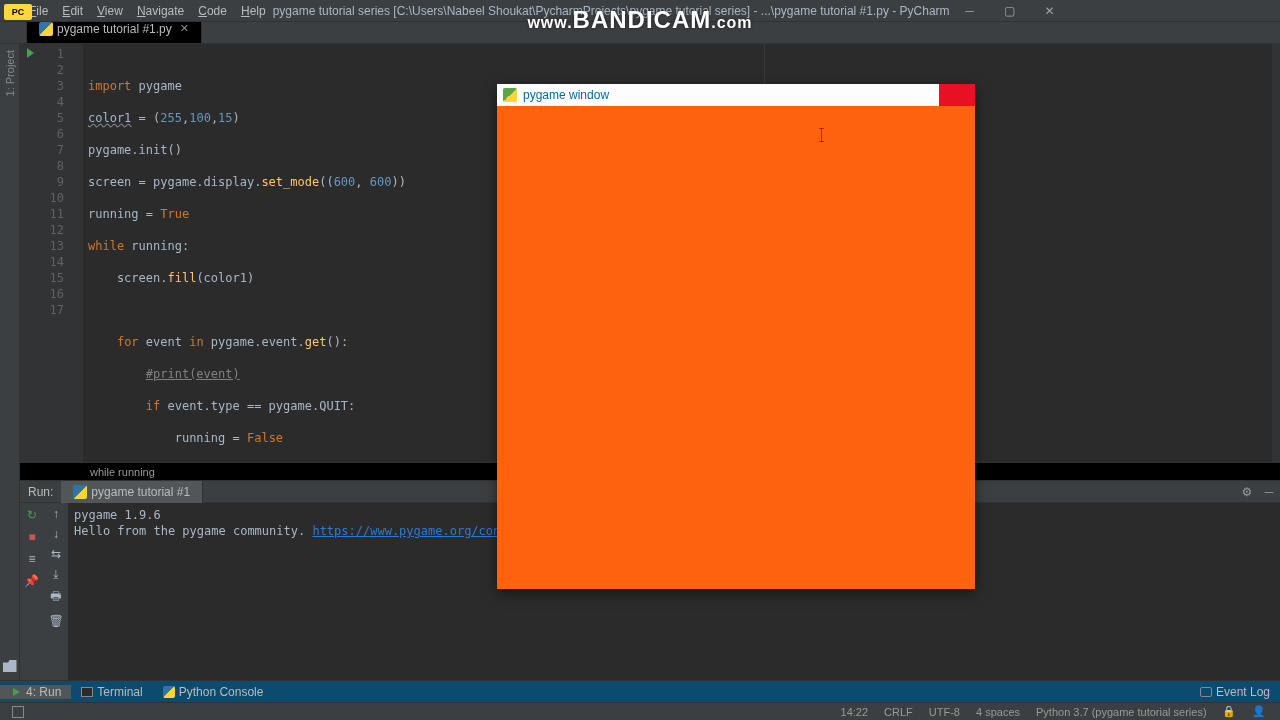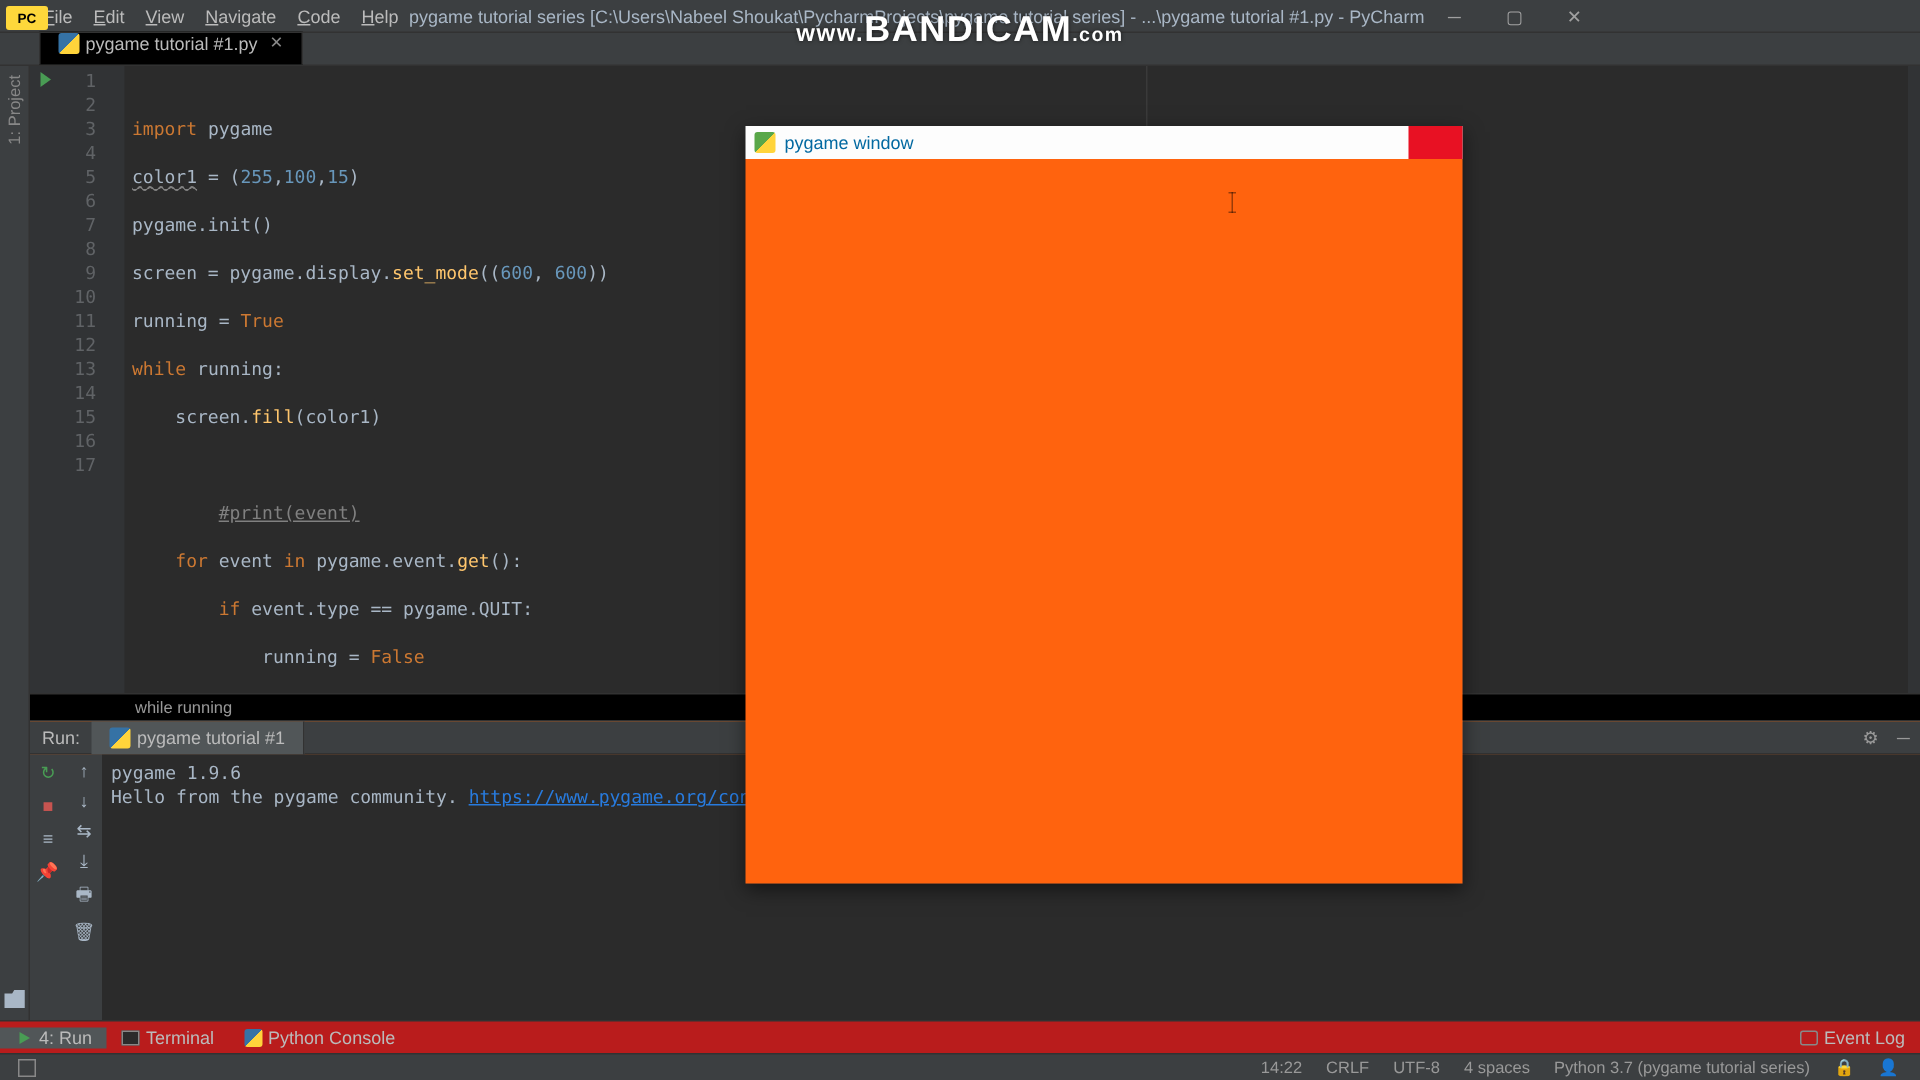--- a/index.html
+++ b/index.html
@@ -10,21 +10,21 @@
 .win-btn { width:40px; height:22px; display:flex; align-items:center; justify-content:center; color:#a0a0a0; cursor:pointer; }
 
 
 .menubar { height:22px; background:#3c3f41; display:flex; align-items:center; padding-left:22px; border-bottom:1px solid #323232; }
 .menu-item { padding:2px 7px; color:#bbbbbb; cursor:pointer; font-size:12px; }
 .menu-item .u { text-decoration:underline; }
 
 
 .watermark { position:absolute; top:6px; left:50%; transform:translateX(-50%); font-size:16px; font-weight:bold; color:#fff; letter-spacing:1px; z-index:5; font-family:Arial,sans-serif; text-shadow:0 0 3px rgba(0,0,0,.6); }
 .watermark .bandi { font-size:24px; }
-.watermark .com { font-size:13px; }
+.watermark .com { font-size:16px; }
 
 
 .tabs { height:22px; background:#3c3f41; display:flex; align-items:flex-end; padding-left:22px; border-bottom:1px solid #323232; }
 .tabs-spacer { width:4px; }
 .file-tab { height:22px; background:#000000; border:1px solid #323232; border-bottom:none; display:flex; align-items:flex-start; padding:0 12px; gap:4px; font-size:12px; color:#bbb; }
 .file-tab .py-icon { width:14px; height:14px; background:linear-gradient(135deg,#3572A5 50%,#ffd43b 50%); border-radius:2px; }
 .file-tab .close { color:#888; margin-left:4px; cursor:pointer; font-size:11px; }
 
 
 .middle { flex:1; display:flex; min-height:0; }
@@ -44,37 +44,37 @@
 .kw { color:#cc7832; }
 .num { color:#6897bb; }
 .fn { color:#ffc66d; }
 .cmt { color:#808080; text-decoration:underline; }
 .err-sq { text-decoration:underline wavy #808080; }
 .right-mk { width:8px; background:#313335; }
 .breadcrumb-bar { height:18px; background:#000000; color:#999; font-size:11px; padding-left:70px; display:flex; align-items:center; border-top:1px solid #323232; }
 .ruler { position:absolute; top:0; bottom:0; left:680px; width:0; border-left:1px solid #3a3a3a; }
 
 
-.run-panel { height:200px; background:#f97316; border-top:1px solid #323232; display:flex; flex-direction:column; }
+.run-panel { height:200px; background:#14b8a6; border-top:1px solid #323232; display:flex; flex-direction:column; }
 .run-header { height:22px; background:#3c3f41; display:flex; align-items:center; border-bottom:1px solid #323232; }
 .run-header .lbl { color:#bbb; padding:0 8px; font-size:12px; }
 .run-header .run-tab { height:22px; background:#515658; display:flex; align-items:center; padding:0 12px; gap:4px; color:#bbb; font-size:12px; border-right:1px solid #323232; }
 .run-header .sp { flex:1; }
 .run-header .hdr-ic { width:22px; height:22px; display:flex; align-items:center; justify-content:center; color:#999; cursor:pointer; }
 .run-body { flex:1; display:flex; }
 .run-toolbar-l { width:24px; background:#3c3f41; display:flex; flex-direction:column; align-items:center; padding-top:4px; gap:6px; }
 .run-toolbar-l .tic { width:16px; height:16px; display:flex; align-items:center; justify-content:center; cursor:pointer; color:#a9b7c6; font-size:12px; }
 .run-toolbar-l .tic.rerun { color:#499c54; }
 .run-toolbar-l .tic.stop { color:#c75450; }
 .run-toolbar-r { width:24px; background:#3c3f41; display:flex; flex-direction:column; align-items:center; padding-top:4px; gap:6px; }
 .run-console { flex:1; background:#2b2b2b; padding:4px 6px; font-family:Consolas,monospace; font-size:12px; line-height:16px; color:#a9b7c6; }
 .run-console a { color:#287bde; text-decoration:underline; }
 
 
-.bottom-tools { height:22px; background:#b91c1c; display:flex; align-items:center; border-top:1px solid #323232; }
+.bottom-tools { height:22px; background:#0c4a6e; display:flex; align-items:center; border-top:1px solid #323232; }
 .bt-item { display:flex; align-items:center; gap:4px; padding:0 10px; font-size:12px; color:#bbb; cursor:pointer; }
 .bt-item.active { background:#515658; }
 .bt-item .ic { width:12px; height:12px; display:inline-flex; align-items:center; justify-content:center; }
 .play-ic { width:0; height:0; border-left:7px solid #499c54; border-top:4px solid transparent; border-bottom:4px solid transparent; }
 .term-ic { width:12px; height:10px; border:1px solid #888; background:#2b2b2b; }
 .pycon-ic { width:12px; height:12px; background:linear-gradient(135deg,#3572A5 50%,#ffd43b 50%); border-radius:2px; }
 .bottom-tools .sp { flex:1; }
 .ev-log { display:flex; align-items:center; gap:4px; padding:0 10px; color:#bbb; font-size:12px; cursor:pointer; }
 .bubble-ic { width:12px; height:10px; border:1px solid #888; border-radius:2px; position:relative; }
 
@@ -164,22 +164,22 @@
         <div class="code-area">
           <div class="ruler"></div>
 <div class="code-line"><span class="kw">import</span><span> pygame</span></div>
 <div class="code-line"><span class="err-sq">color1</span><span> = (</span><span class="num">255</span><span>,</span><span class="num">100</span><span>,</span><span class="num">15</span><span>)</span></div>
 <div class="code-line"><span>pygame.init()</span></div>
 <div class="code-line"><span>screen = pygame.display.</span><span class="fn">set_mode</span><span>((</span><span class="num">600</span><span>, </span><span class="num">600</span><span>))</span></div>
 <div class="code-line"><span>running = </span><span class="kw">True</span></div>
 <div class="code-line"><span class="kw">while </span><span>running:</span></div>
 <div class="code-line"><span>    screen.</span><span class="fn">fill</span><span>(color1)</span></div>
 <div class="code-line"></div>
+<div class="code-line"><span>    </span><span class="kw">for</span><span> event </span><span class="kw">in</span><span> pygame.event.</span><span class="fn">get</span><span>():</span></div>
 <div class="code-line"><span>        </span><span class="cmt">#print(event)</span></div>
-<div class="code-line"><span>    </span><span class="kw">for</span><span> event </span><span class="kw">in</span><span> pygame.event.</span><span class="fn">get</span><span>():</span></div>
 <div class="code-line"><span>        </span><span class="kw">if</span><span> event.type == pygame.QUIT:</span></div>
 <div class="code-line"><span>            running = </span><span class="kw">False</span></div>
 
 
 
 
 
         </div>
         <div class="right-mk"></div>
       </div>

